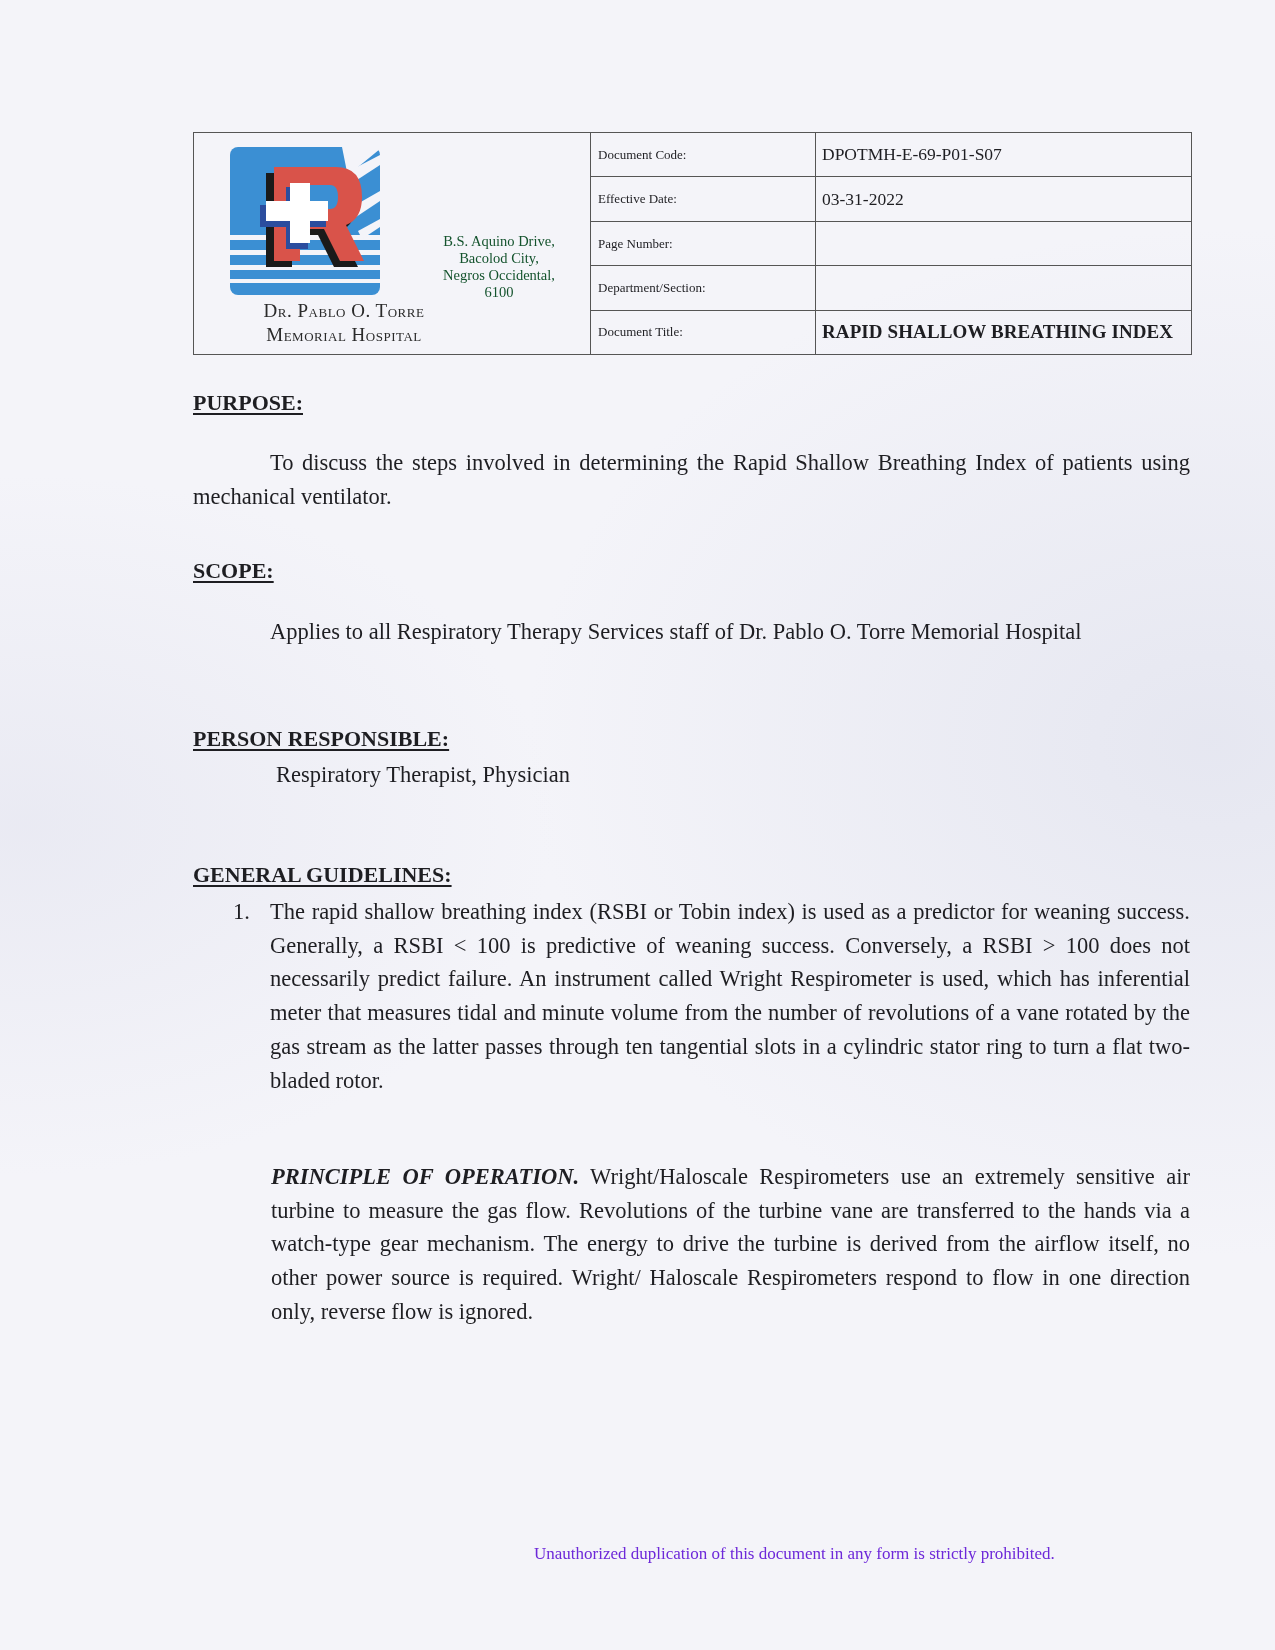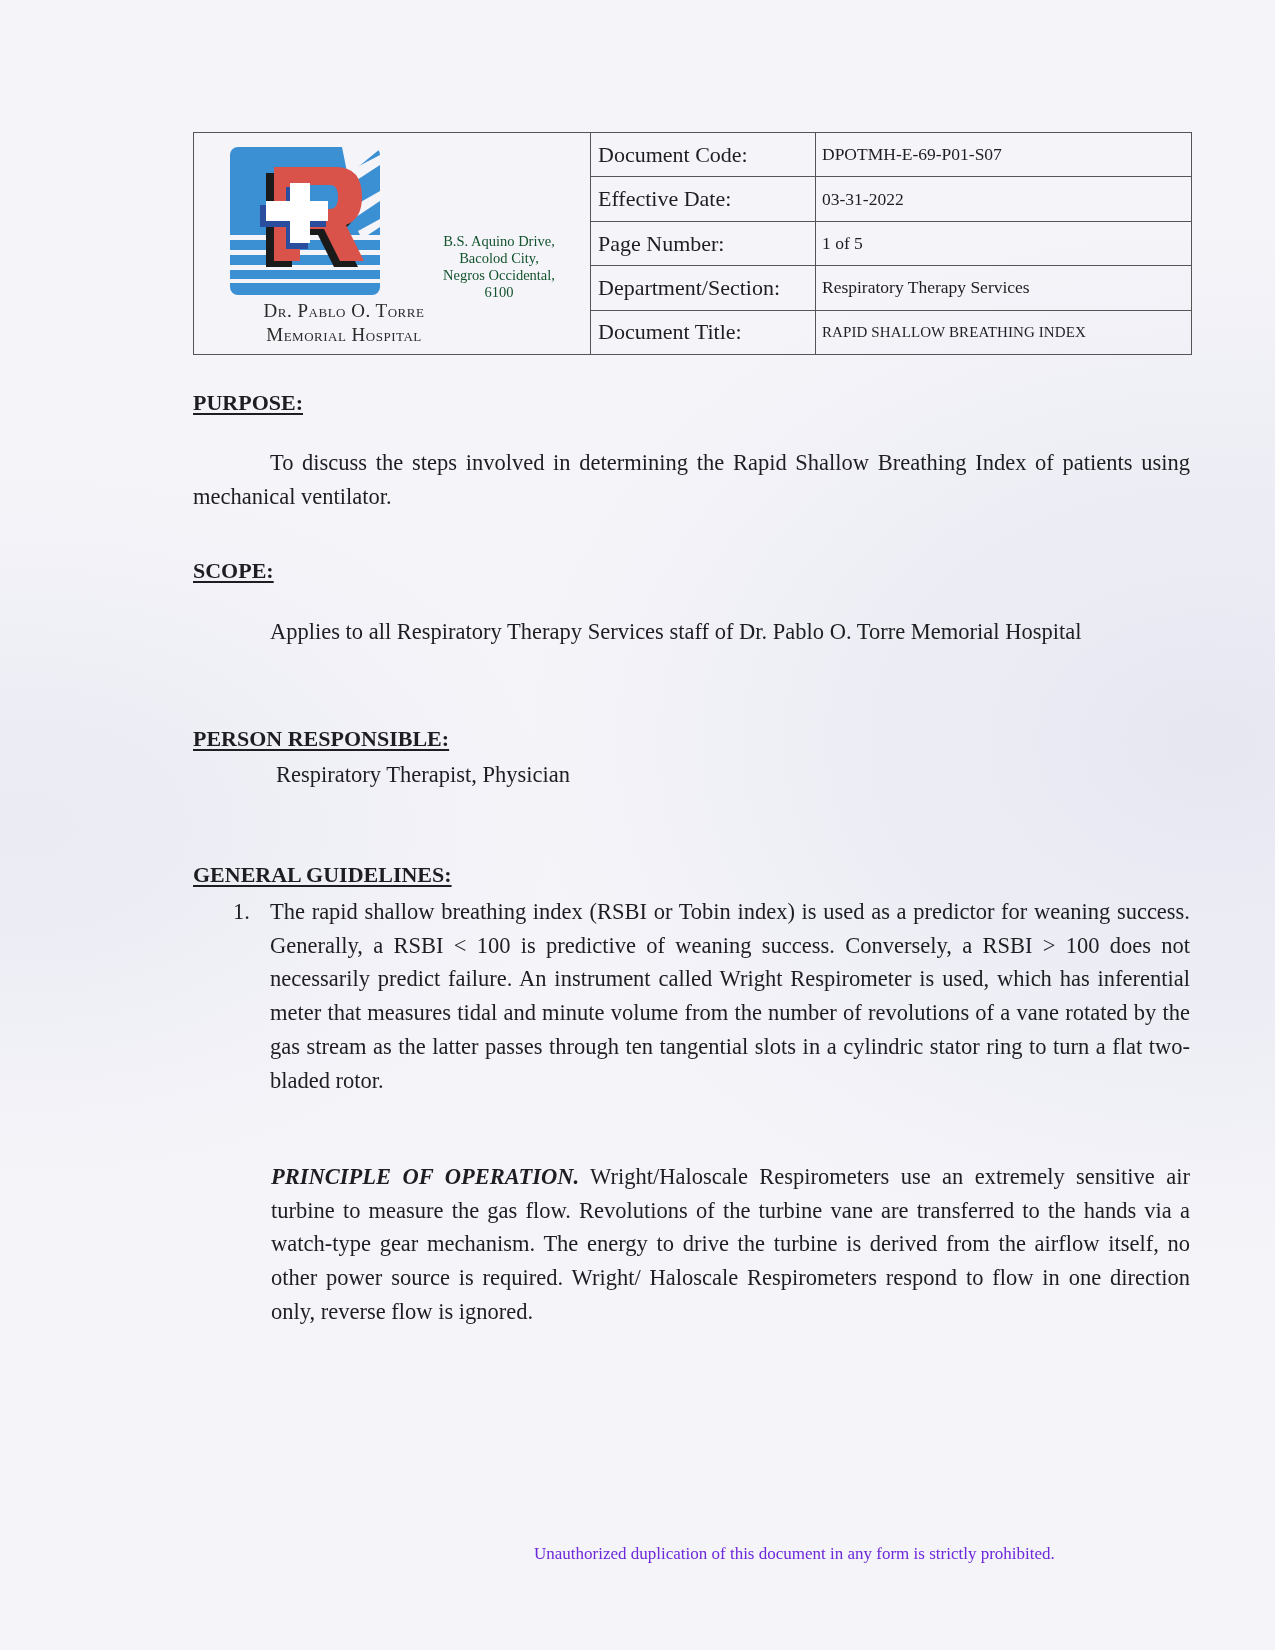--- a/index.html
+++ b/index.html
@@ -35,26 +35,26 @@
   }
   .address {
     position:absolute; left:225px; top:100px; width:160px; text-align:center;
     font-size:14.5px; line-height:17px; color:#14532d;
   }
   .info-grid { flex:1; display:flex; flex-direction:column; }
   .info-row { flex:1; display:flex; border-bottom:1px solid #555; }
   .info-row:last-child { border-bottom:none; }
   .info-label {
     width:225px; box-sizing:border-box; border-right:1px solid #555;
-    padding-left:7px; display:flex; align-items:center; font-size:22px;
+    padding-left:7px; display:flex; align-items:center; font-size:13px;
   }
   .info-value {
     flex:1; padding-left:6px; display:flex; align-items:center; font-size:17.5px;text-align:right;
   }
-  .info-value.bold { font-weight:normal; font-size:15px; letter-spacing:0.1px; }
+  .info-value.bold { font-weight:bold; font-size:19px; letter-spacing:0.1px; }
 
   
   .heading {
     position:absolute; left:193px; font-weight:bold; font-size:22px;
     text-decoration:underline; text-decoration-thickness:2px; text-underline-offset:3px;
   }
   .para {
     position:absolute; left:193px; width:997px; font-size:22.5px; line-height:34px;
     text-align:justify;
   }
@@ -118,25 +118,23 @@
     <div class="info-row">
       <div class="info-label">Document Code:</div>
       <div class="info-value">DPOTMH-E-69-P01-S07</div>
     </div>
     <div class="info-row">
       <div class="info-label">Effective Date:</div>
       <div class="info-value">03-31-2022</div>
     </div>
     <div class="info-row">
       <div class="info-label">Page Number:</div>
-      <div class="info-value">1 of 5</div>
     </div>
     <div class="info-row">
       <div class="info-label">Department/Section:</div>
-      <div class="info-value">Respiratory Therapy Services</div>
     </div>
     <div class="info-row">
       <div class="info-label">Document Title:</div>
       <div class="info-value bold">RAPID SHALLOW BREATHING INDEX</div>
     </div>
   </div>
 </div>
 
 <div class="heading" style="top:390px;">PURPOSE:</div>
 <div class="para indent" style="top:421px;">To discuss the steps involved in determining the Rapid Shallow Breathing Index of patients using mechanical ventilator.</div>

